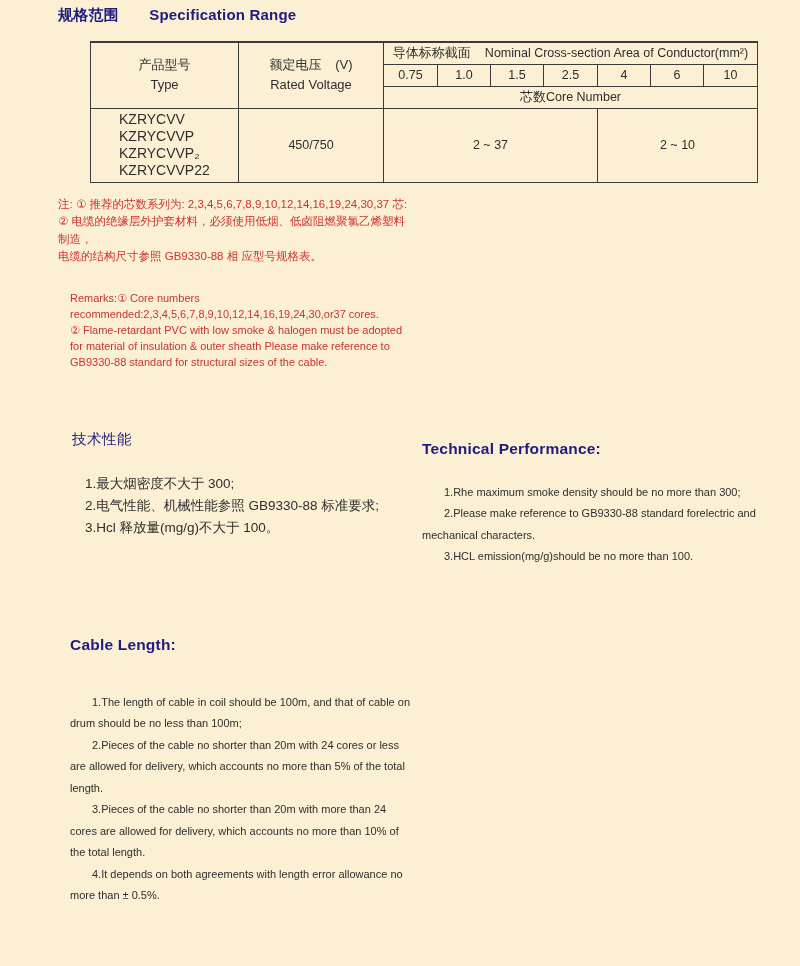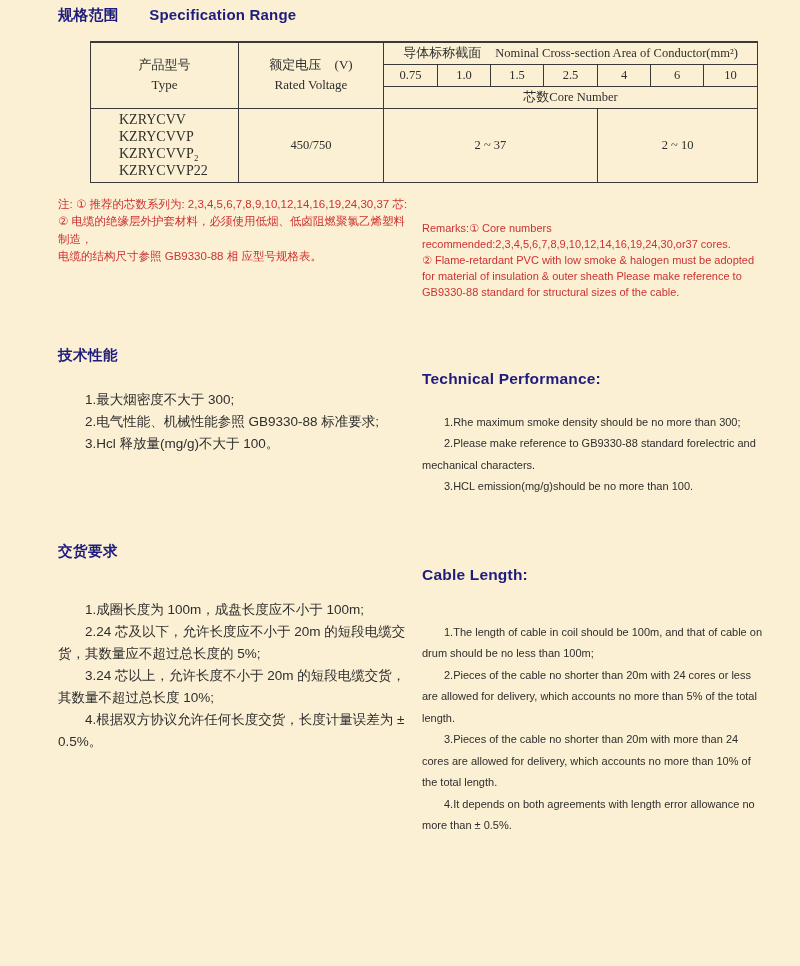--- a/index.html
+++ b/index.html
@@ -33,44 +33,44 @@
     background:transparent;
   }
   .spec-table td{
     border:1px solid var(--table-border);
     text-align:center;
     vertical-align:middle;
     padding:1px 2px;
     font-size:12.5px;
     color:var(--text);
   }
-  .spec-table{border-top:2px solid var(--table-border);font-family:Liberation Serif, serif;}
+  .spec-table{border-top:2px solid var(--table-border);}
   .spec-table .hdr-2line div{line-height:20px;font-size:13px;}
   .spec-table .conductor-cell{font-size:12.5px;}
   .spec-table .conductor-cell .zh{margin-right:14px;font-size:13px;}
   .spec-table .size-row td{height:22px;font-size:12.5px;}
   .spec-table .core-hdr .zh{font-size:13px;}
   .spec-table .body-row td{height:74px;}
   .spec-table .types-cell{text-align:left;padding-left:28px;}
   .spec-table .types-cell div{line-height:17px;font-size:14px;}
 
   
   .cols{display:flex;align-items:flex-start;}
   .col-l{width:352px;flex:none;}
   .col-r{width:345px;flex:none;margin-left:12px;margin-top:24px;}
 
   
-  .notes-row{margin-top:13px;}
+  .notes-row{margin-top:13px;flex-direction:column;}
   .note-red{color:var(--note-red);}
   .notes-zh div{font-size:11.5px;line-height:17.5px;}
   .notes-en p{margin:0;font-size:11px;line-height:16px;}
 
   
   .section-heading-zh{
-    margin:0;color:var(--heading-navy);font-weight:bold;
+    margin:14px;color:var(--heading-navy);font-weight:normal;
     font-size:14.5px;letter-spacing:.5px;
   }
   .section-heading-en{
     margin:0;color:var(--heading-navy);font-weight:bold;
     font-size:15.5px;letter-spacing:.2px;
   }
   .tech-row{margin-top:46px;}
   .delivery-row{margin-top:44px;}
   .sec-body{margin-top:24px;}
   .sec-body-wide{margin-top:38px;}
@@ -172,29 +172,20 @@
       <h3 class="section-heading-en">Technical Performance:</h3>
       <div class="sec-body">
         <p>1.Rhe maximum smoke density should be no more than 300;</p>
         <p>2.Please make reference to GB9330-88 standard forelectric and mechanical characters.</p>
         <p>3.HCL emission(mg/g)should be no more than 100.</p>
       </div>
     </div>
   </div>
 
   <div class="cols delivery-row">
-    <div class="col-l">
-      <h3 class="section-heading-zh">交货要求</h3>
-      <div class="sec-body-wide zh-text">
-        <p>1.成圈长度为 100m，成盘长度应不小于 100m;</p>
-        <p>2.24 芯及以下，允许长度应不小于 20m 的短段电缆交货，其数量应不超过总长度的 5%;</p>
-        <p>3.24 芯以上，允许长度不小于 20m 的短段电缆交货，其数量不超过总长度 10%;</p>
-        <p>4.根据双方协议允许任何长度交货，长度计量误差为 ± 0.5%。</p>
-      </div>
-    </div>
     <div class="col-r">
       <h3 class="section-heading-en">Cable Length:</h3>
       <div class="sec-body-wide">
         <p>1.The length of cable in coil should be 100m, and that of cable on drum should be no less than 100m;</p>
         <p>2.Pieces of the cable no shorter than 20m with 24 cores or less are allowed for delivery, which accounts no more than 5% of the total length.</p>
         <p>3.Pieces of the cable no shorter than 20m with more than 24 cores are allowed for delivery, which accounts no more than 10% of the total length.</p>
         <p>4.It depends on both agreements with length error allowance no more than  ± 0.5%.</p>
       </div>
     </div>
   </div>

